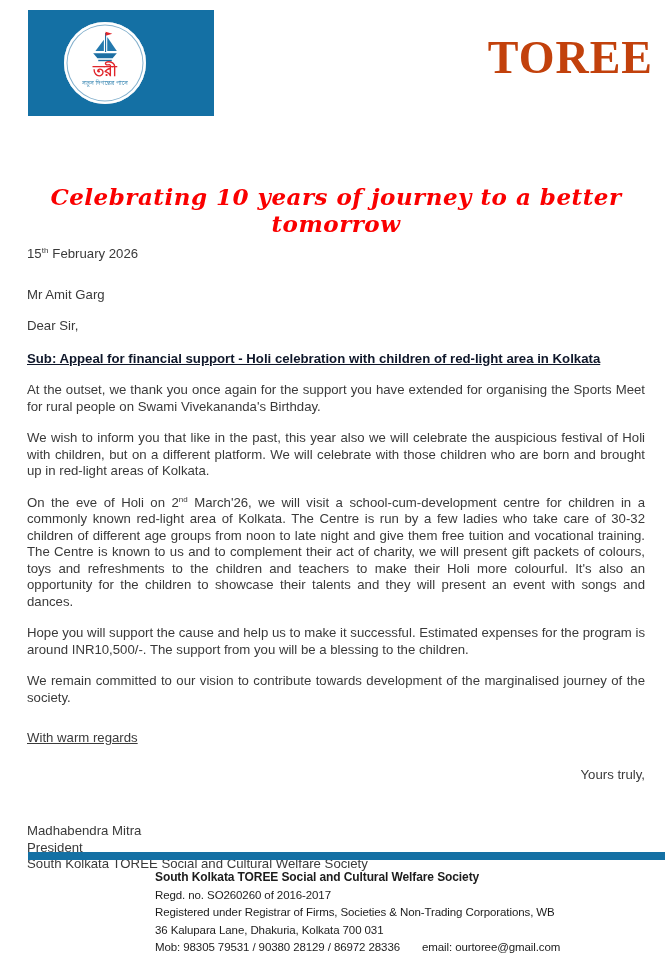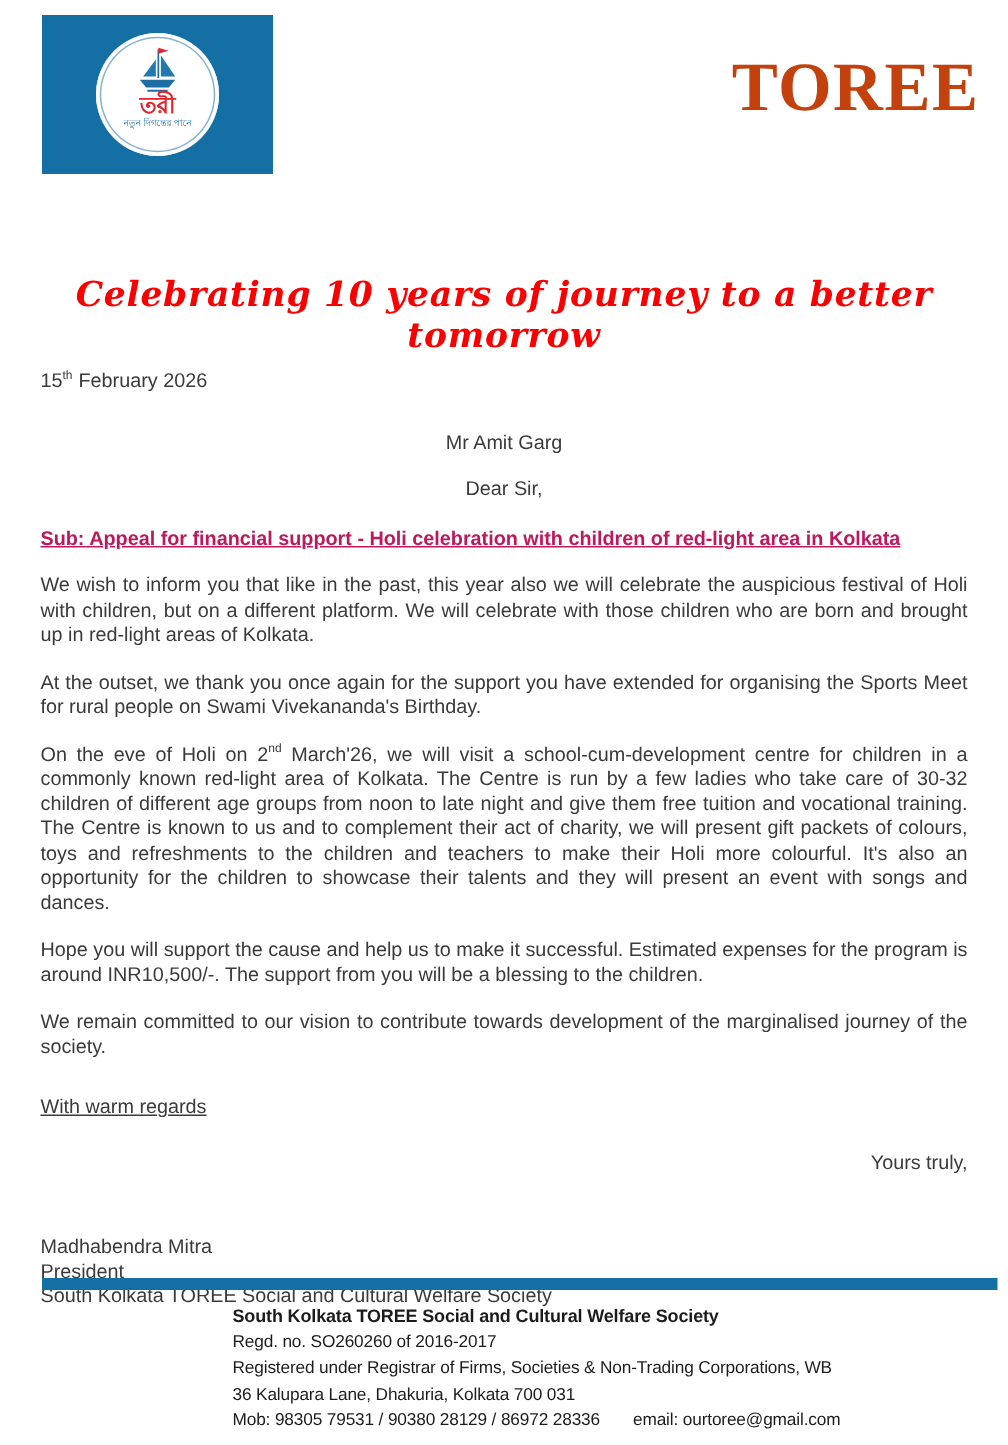--- a/index.html
+++ b/index.html
@@ -12,21 +12,21 @@
     font-family: "Liberation Sans", sans-serif;
     color: #3a3a3a;
     overflow: hidden;
     margin: 0 auto;
   }
 
   
   .logo {
     position: absolute;
     left: 28px; top: 10px;
-    width: 154px; height: 106px;
+    width: 186px; height: 106px;
     background: #1470A4;
   }
   .logo-circle {
     position: absolute;
     left: 36px; top: 12px;
     width: 82px; height: 82px;
     background: #ffffff;
     border-radius: 50%;
     box-shadow: inset 0 0 0 2.5px #ffffff, inset 0 0 0 3.5px #86b2ce;
     display: flex;
@@ -80,25 +80,25 @@
     font-size: 13.2px;
     line-height: 16.5px;
     color: #3a3a3a;
   }
   .letter sup {
     font-size: 8px;
     vertical-align: super;
     line-height: 0;
   }
   .date-rest { padding-left: 4px; }
-  .block { margin-top: 15px; text-align: center; }
+  .block { margin-top: 15px; }
   .block-recipient { margin-top: 24px; }
   .subject {
     font-weight: bold;
-    color: #be185d;
+    color: #0f172a;
     text-decoration: underline;
     margin-top: 16px;
   }
   .para { text-align: justify; margin-top: 15px; }
   .closing-regards { margin-top: 24px; text-decoration: underline; }
   .closing-truly { margin-top: 20px; text-align: right; }
   .signature { margin-top: 40px; }
 
   
   .footer-bar {
@@ -147,23 +147,23 @@
     <div class="date-line"><span>15</span><sup>th</sup><span class="date-rest">February 2026</span></div>
 
     <div class="block block-recipient">
       <div>Mr Amit Garg</div>
     </div>
 
     <div class="block">Dear Sir,</div>
 
     <div class="subject">Sub: Appeal for financial support - Holi celebration with children of red-light area in Kolkata</div>
 
+    <p class="para">At the outset, we thank you once again for the support you have extended for organising the Sports Meet for rural people on Swami Vivekananda's Birthday.</p>
+
     <p class="para">We wish to inform you that like in the past, this year also we will celebrate the auspicious festival of Holi with children, but on a different platform. We will celebrate with those children who are born and brought up in red-light areas of Kolkata.</p>
-
-    <p class="para">At the outset, we thank you once again for the support you have extended for organising the Sports Meet for rural people on Swami Vivekananda's Birthday.</p>
 
     <p class="para"><span>On the eve of Holi on 2</span><sup>nd</sup><span> March'26, we will visit a school-cum-development centre for children in a commonly known red-light area of Kolkata. The Centre is run by a few ladies who take care of 30-32 children of different age groups from noon to late night and give them free tuition and vocational training. The Centre is known to us and to complement their act of charity, we will present gift packets of colours, toys and refreshments to the children and teachers to make their Holi more colourful. It's also an opportunity for the children to showcase their talents and they will present an event with songs and dances.</span></p>
 
     <p class="para">Hope you will support the cause and help us to make it successful. Estimated expenses for the program is around INR10,500/-. The support from you will be a blessing to the children.</p>
 
     <p class="para">We remain committed to our vision to contribute towards development of the marginalised journey of the society.</p>
 
     <div class="closing-regards">With warm regards</div>
 
     <div class="closing-truly">Yours truly,</div>

